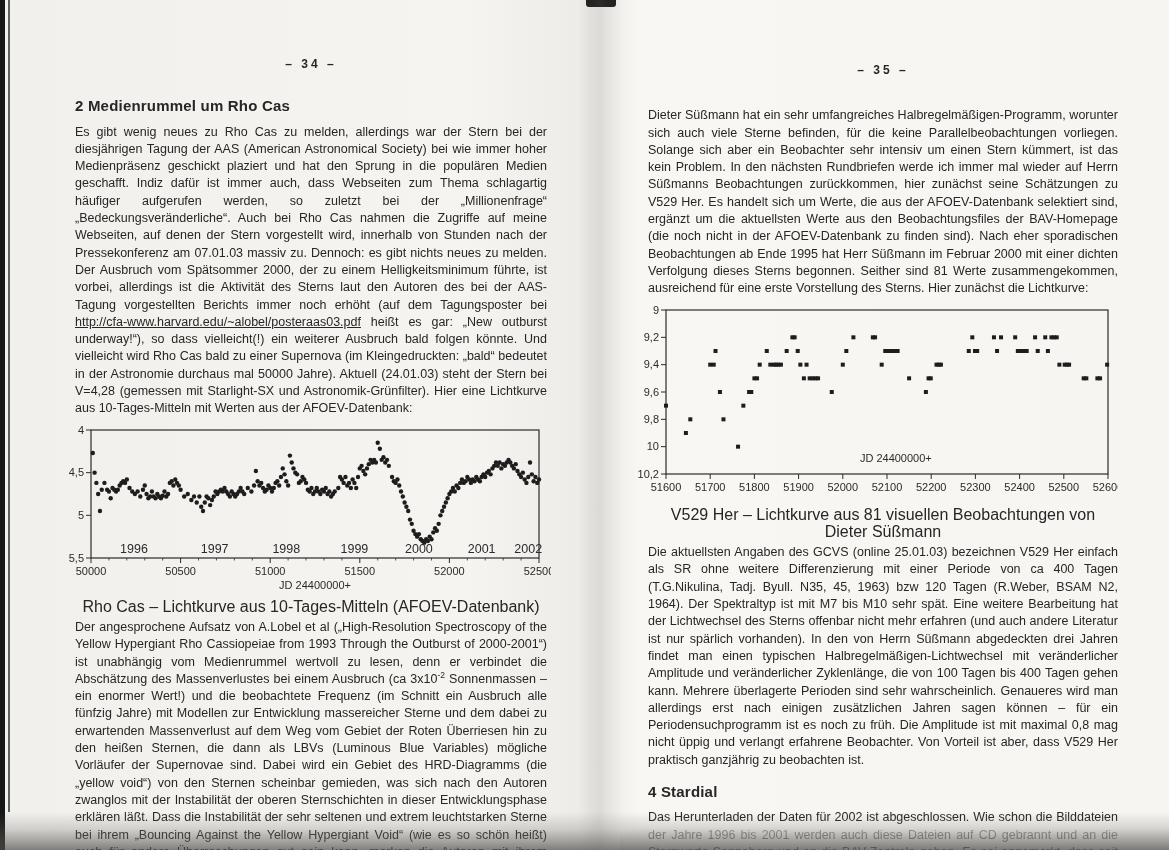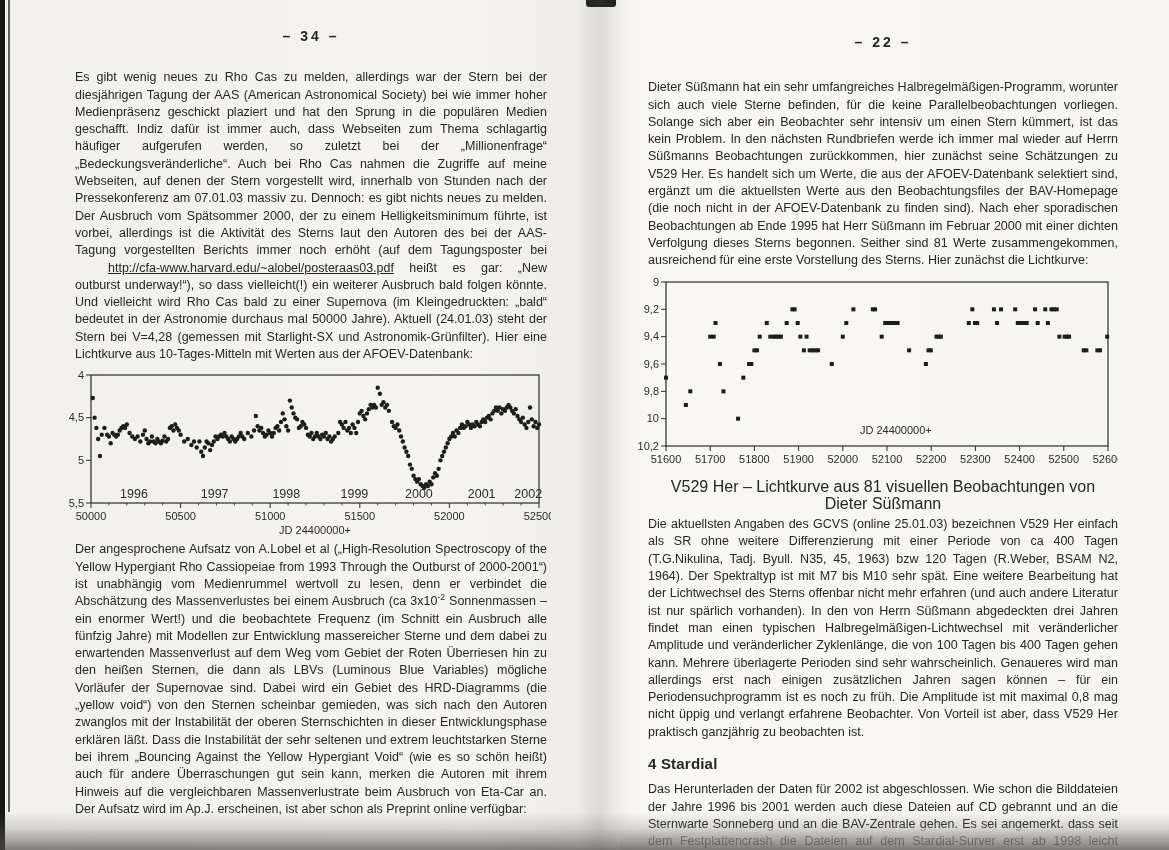--- a/index.html
+++ b/index.html
@@ -13,37 +13,38 @@
   .top-mark{position:absolute;left:586px;top:0;width:30px;height:7px;background:#1b1b1b;border-radius:0 0 3px 3px;}
   .gutter-shadow{position:absolute;left:578px;top:0;width:48px;height:850px;
     background:linear-gradient(90deg,rgba(120,118,112,0) 0%,rgba(120,118,112,.16) 45%,rgba(120,118,112,.10) 60%,rgba(120,118,112,0) 100%);}
   .bottom-band{position:absolute;left:0;top:812px;width:1169px;height:38px;
     background:linear-gradient(180deg,rgba(110,108,104,0) 0%,rgba(110,108,104,.25) 45%,rgba(92,90,86,.55) 80%,rgba(80,78,74,.7) 100%);}
   .bottom-band-right{position:absolute;left:620px;top:828px;width:549px;height:22px;
     background:linear-gradient(180deg,rgba(245,244,240,.6) 0%,rgba(190,188,184,.35) 100%);}
   .page{position:absolute;font-size:12.5px;line-height:17.3px;}
   .page-left{left:75px;top:28px;width:472px;}
   .page-right{left:648px;top:34px;width:470px;}
-  .pagenum{text-align:center;font-size:14px;font-weight:bold;letter-spacing:3px;margin-bottom:24px;}
+  .pagenum{text-align:center;font-size:12px;font-weight:bold;letter-spacing:3px;margin-bottom:24px;margin-top:28px;}
   .page-right .pagenum{margin-bottom:28px;}
   h2.sect{font-size:15px;font-weight:bold;margin:0 0 9px 0;letter-spacing:.2px;}
   p.body{margin:0 0 6px 0;text-align:justify;}
-  .url{text-decoration:underline;margin-left:33px;}
+  .url{text-decoration:underline;}
   sup{font-size:8.5px;line-height:0;}
   .chartwrap{margin:6px 0 0 -14px;}
   .chartwrap svg{display:block;}
   .caption{text-align:center;font-size:16px;margin:2px 0 4px 0;}
 </style>
 </head>
 <body>
 
 <div class="scan">
 
   <div class="page page-left">
     <div class="pagenum">–  34  –</div>
+    <h2 class="sect">2  Medienrummel um Rho Cas</h2>
     <p class="body"><span>Es gibt wenig neues zu Rho Cas zu melden, allerdings war der Stern bei der diesjährigen Tagung der AAS (American Astronomical Society) bei wie immer hoher Medienpräsenz geschickt plaziert und hat den Sprung in die populären Medien geschafft. Indiz dafür ist immer auch, dass Webseiten zum Thema schlagartig häufiger aufgerufen werden, so zuletzt bei der „Millionenfrage“ „Bedeckungsveränderliche“. Auch bei Rho Cas nahmen die Zugriffe auf meine Webseiten, auf denen der Stern vorgestellt wird, innerhalb von Stunden nach der Pressekonferenz am 07.01.03 massiv zu. Dennoch: es gibt nichts neues zu melden. Der Ausbruch vom Spätsommer 2000, der zu einem Helligkeitsminimum führte, ist vorbei, allerdings ist die Aktivität des Sterns laut den Autoren des bei der AAS-Tagung vorgestellten Berichts immer noch erhöht (auf dem Tagungsposter bei </span><span class="url">http://cfa-www.harvard.edu/~alobel/posteraas03.pdf</span><span> heißt es gar: „New outburst underway!“), so dass vielleicht(!) ein weiterer Ausbruch bald folgen könnte. Und vielleicht wird Rho Cas bald zu einer Supernova (im Kleingedruckten: „bald“ bedeutet in der Astronomie durchaus mal 50000 Jahre). Aktuell (24.01.03) steht der Stern bei V=4,28 (gemessen mit Starlight-SX und Astronomik-Grünfilter). Hier eine Lichtkurve aus 10-Tages-Mitteln mit Werten aus der AFOEV-Datenbank:</span></p>
 
     <div class="chartwrap">
       <svg width="490" height="172">
           <rect x="30" y="6" width="448" height="128" fill="none" stroke="#2b2b2b" stroke-width="1.2"></rect>
           <line x1="25" y1="6" x2="30" y2="6" stroke="#2b2b2b" stroke-width="1"></line>
           <text x="23" y="9.8" text-anchor="end" font-size="11" fill="#2b2b2b">4</text>
           <line x1="25" y1="48.666666666666664" x2="30" y2="48.666666666666664" stroke="#2b2b2b" stroke-width="1"></line>
           <text x="23" y="52.46666666666666" text-anchor="end" font-size="11" fill="#2b2b2b">4,5</text>
           <line x1="25" y1="91.33333333333333" x2="30" y2="91.33333333333333" stroke="#2b2b2b" stroke-width="1"></line>
@@ -322,26 +323,27 @@
           <circle cx="465.456" cy="58.90666666666667" r="2.2" fill="#1d1d1d"></circle>
           <circle cx="467.248" cy="52.933333333333316" r="2.2" fill="#1d1d1d"></circle>
           <circle cx="469.03999999999996" cy="38.426666666666655" r="2.2" fill="#1d1d1d"></circle>
           <circle cx="470.832" cy="50.3733333333333" r="2.2" fill="#1d1d1d"></circle>
           <circle cx="472.624" cy="57.19999999999997" r="2.2" fill="#1d1d1d"></circle>
           <circle cx="474.416" cy="52.933333333333316" r="2.2" fill="#1d1d1d"></circle>
           <circle cx="476.20799999999997" cy="58.90666666666667" r="2.2" fill="#1d1d1d"></circle>
           <circle cx="478" cy="55.49333333333334" r="2.2" fill="#1d1d1d"></circle>
         </svg>
     </div>
+    <div class="caption">Rho Cas – Lichtkurve aus 10-Tages-Mitteln (AFOEV-Datenbank)</div>
 
     <p class="body"><span>Der angesprochene Aufsatz von A.Lobel et al („High-Resolution Spectroscopy of the Yellow Hypergiant Rho Cassiopeiae from 1993 Through the Outburst of 2000-2001“) ist unabhängig vom Medienrummel wertvoll zu lesen, denn er verbindet die Abschätzung des Massenverlustes bei einem Ausbruch (ca 3x10</span><sup>-2</sup><span> Sonnenmassen – ein enormer Wert!) und die beobachtete Frequenz (im Schnitt ein Ausbruch alle fünfzig Jahre) mit Modellen zur Entwicklung massereicher Sterne und dem dabei zu erwartenden Massenverlust auf dem Weg vom Gebiet der Roten Überriesen hin zu den heißen Sternen, die dann als LBVs (Luminous Blue Variables) mögliche Vorläufer der Supernovae sind. Dabei wird ein Gebiet des HRD-Diagramms (die „yellow void“) von den Sternen scheinbar gemieden, was sich nach den Autoren zwanglos mit der Instabilität der oberen Sternschichten in dieser Entwicklungsphase erklären läßt. Dass die Instabilität der sehr seltenen und extrem leuchtstarken Sterne bei ihrem „Bouncing Against the Yellow Hypergiant Void“ (wie es so schön heißt) auch für andere Überraschungen gut sein kann, merken die Autoren mit ihrem Hinweis auf die vergleichbaren Massenverlustrate beim Ausbruch von Eta-Car an. Der Aufsatz wird im Ap.J. erscheinen, ist aber schon als Preprint online verfügbar: </span></p>
   </div>
 
   <div class="page page-right">
-    <div class="pagenum">–  22  –</div>
+    <div class="pagenum">–  35  –</div>
     <p class="body">Dieter Süßmann hat ein sehr umfangreiches Halbregelmäßigen-Programm, worunter sich auch viele Sterne befinden, für die keine Parallelbeobachtungen vorliegen. Solange sich aber ein Beobachter sehr intensiv um einen Stern kümmert, ist das kein Problem. In den nächsten Rundbriefen werde ich immer mal wieder auf Herrn Süßmanns Beobachtungen zurückkommen, hier zunächst seine Schätzungen zu V529 Her. Es handelt sich um Werte, die aus der AFOEV-Datenbank selektiert sind, ergänzt um die aktuellsten Werte aus den Beobachtungsfiles der BAV-Homepage (die noch nicht in der AFOEV-Datenbank zu finden sind). Nach eher sporadischen Beobachtungen ab Ende 1995 hat Herr Süßmann im Februar 2000 mit einer dichten Verfolgung dieses Sterns begonnen. Seither sind 81 Werte zusammengekommen, ausreichend für eine erste Vorstellung des Sterns. Hier zunächst die Lichtkurve:</p>
 
     <div class="chartwrap" style="margin-left:-16px;">
       <svg width="486" height="200">
           <rect x="34" y="6" width="442" height="164" fill="none" stroke="#2b2b2b" stroke-width="1.2"></rect>
           <line x1="29" y1="6" x2="34" y2="6" stroke="#2b2b2b" stroke-width="1"></line>
           <text x="27" y="9.8" text-anchor="end" font-size="11" fill="#2b2b2b">9</text>
           <line x1="29" y1="33.33333333333326" x2="34" y2="33.33333333333326" stroke="#2b2b2b" stroke-width="1"></line>
           <text x="27" y="37.133333333333255" text-anchor="end" font-size="11" fill="#2b2b2b">9,2</text>
           <line x1="29" y1="60.66666666666674" x2="34" y2="60.66666666666674" stroke="#2b2b2b" stroke-width="1"></line>

